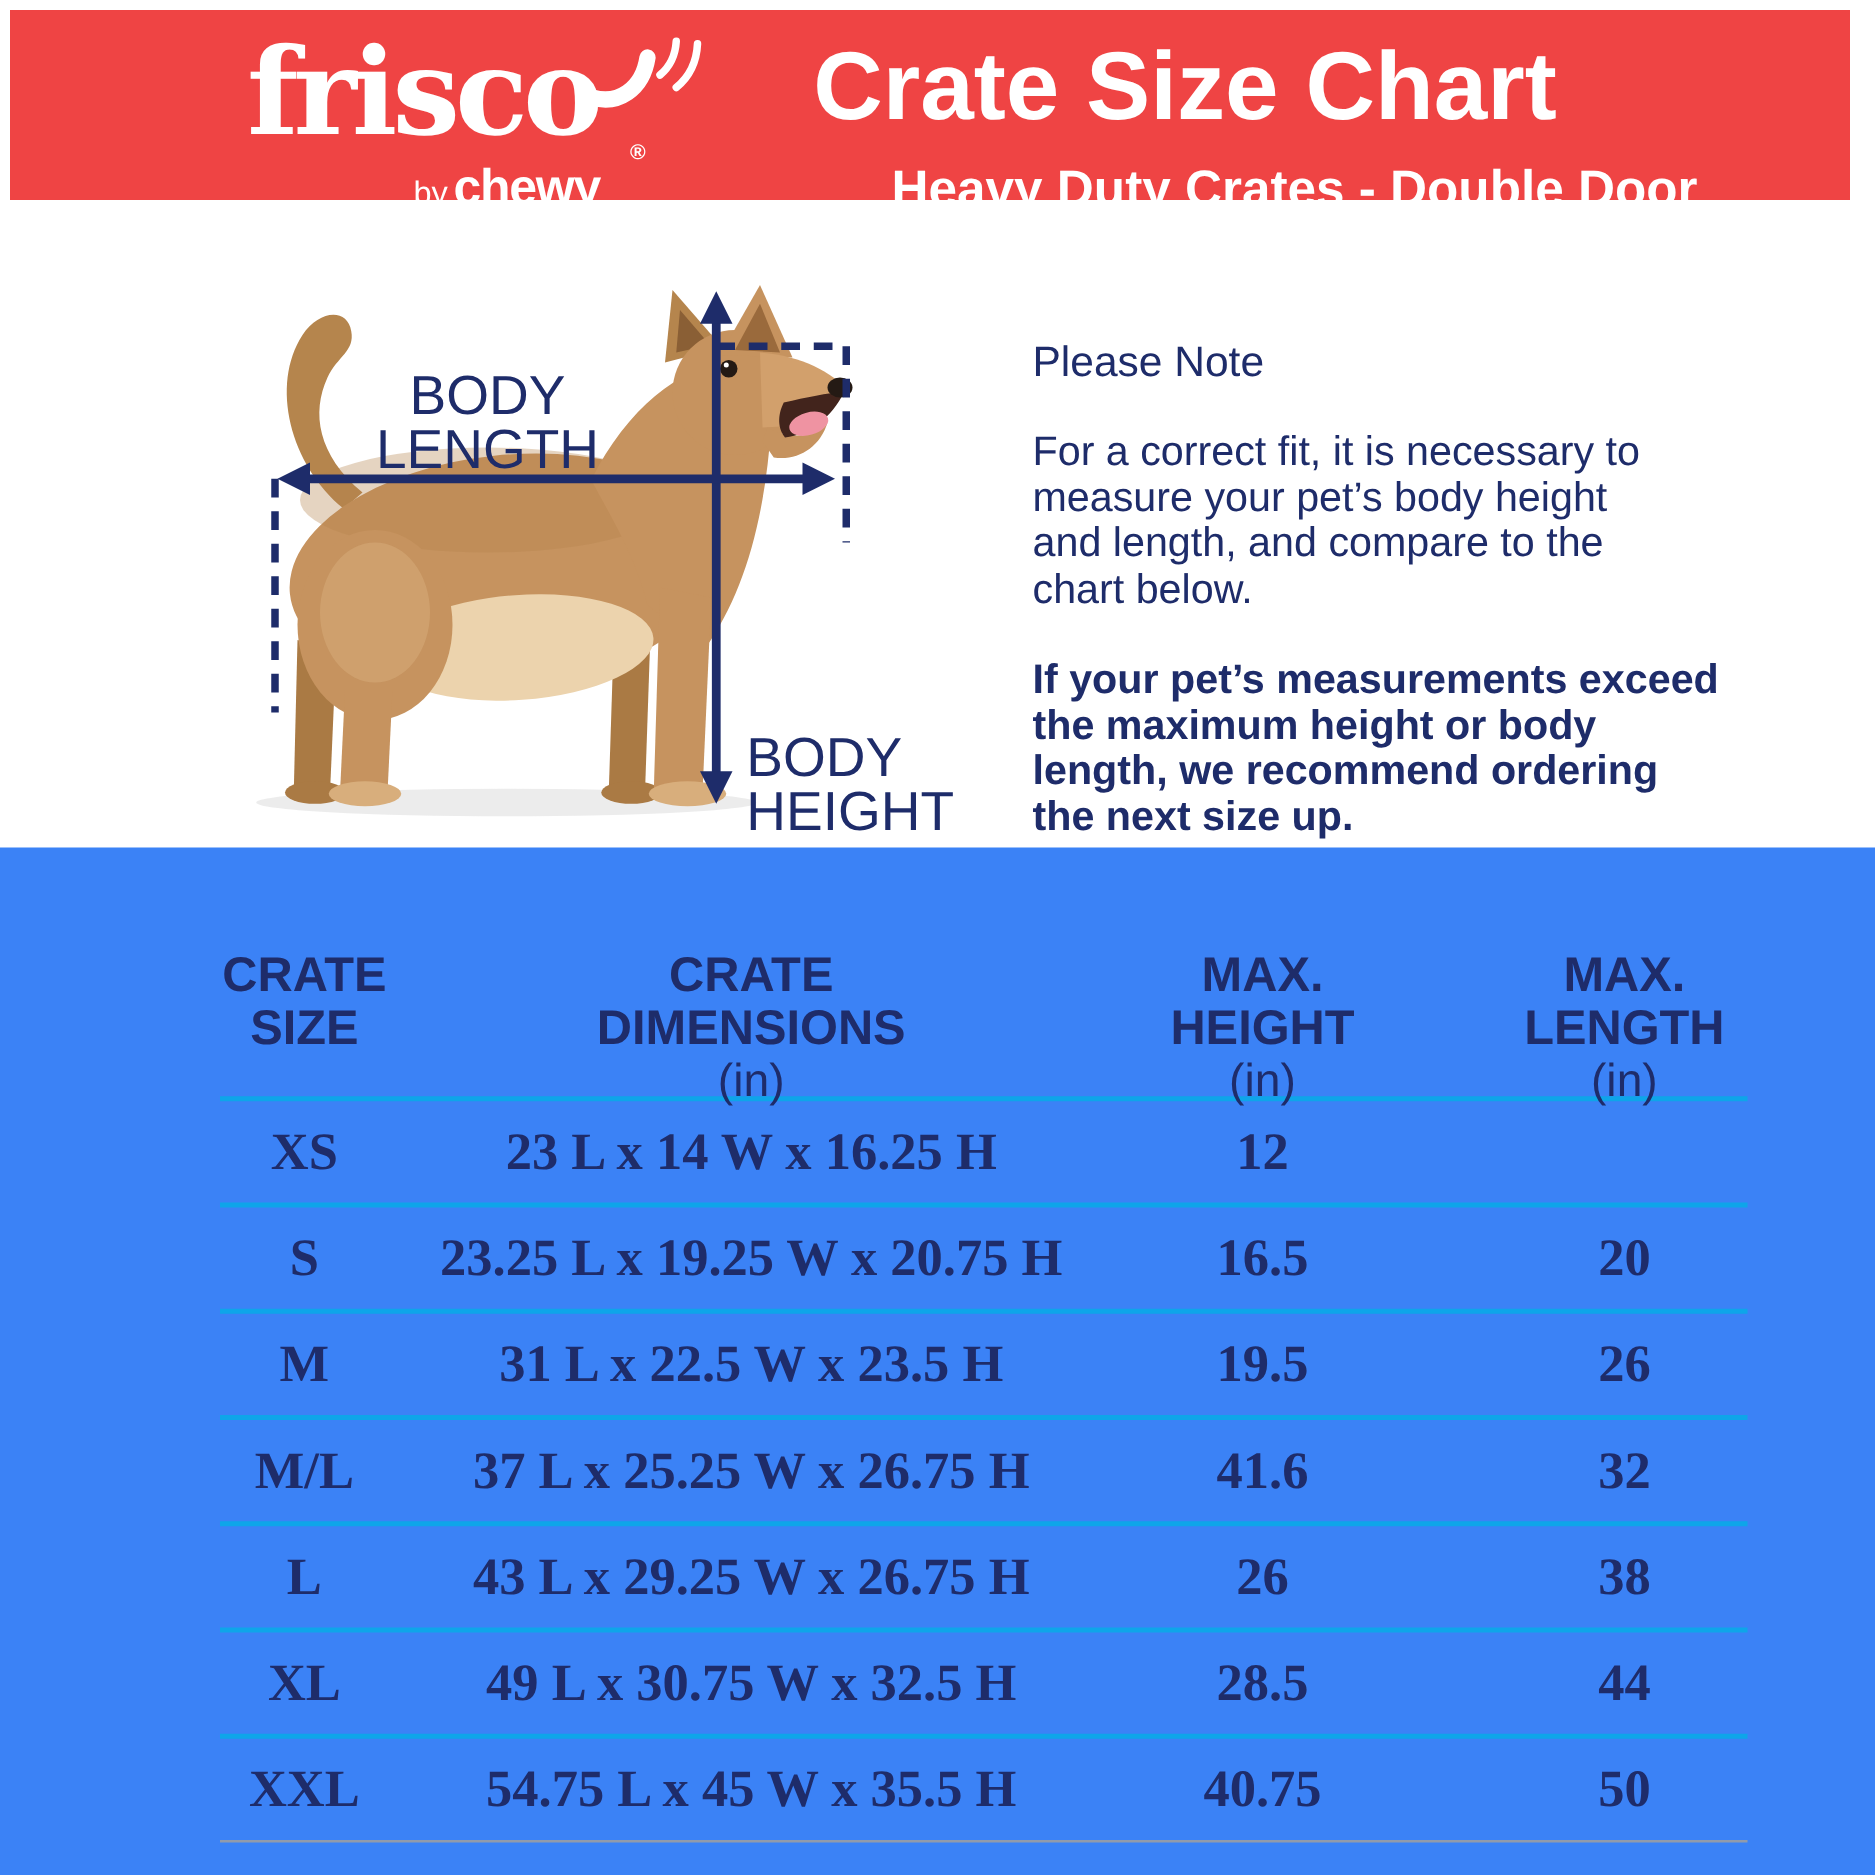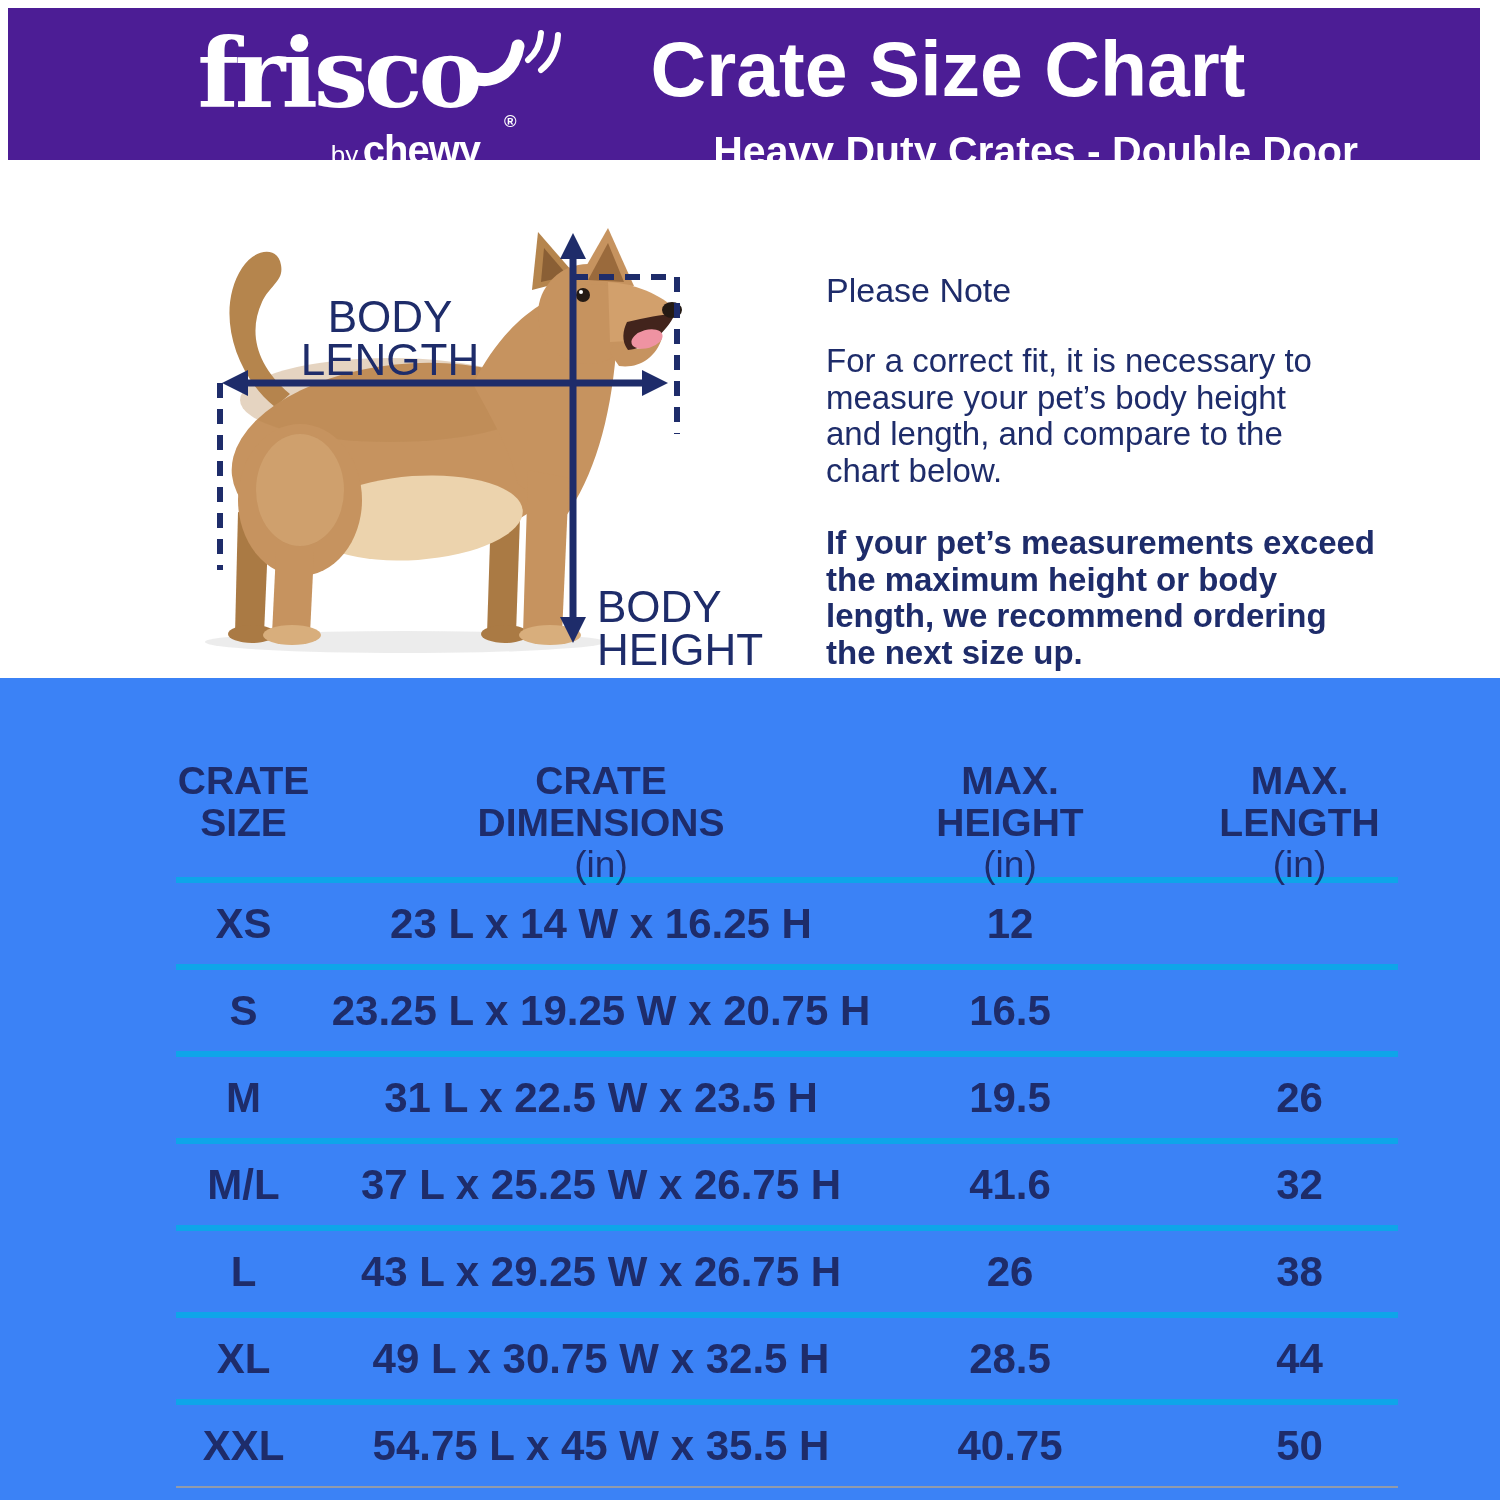--- a/index.html
+++ b/index.html
@@ -5,21 +5,21 @@
   html,body { margin:0; padding:0; }
   .poster {
     position:relative; width:1500px; height:1500px;
     background:#ffffff; overflow:hidden;
     font-family:"Liberation Sans", sans-serif;
     color:#1e2c6a;
   }
   
   .header {
     position:absolute; top:8px; left:8px; right:20px; height:152px;
-    background:#4c1d95;
+    background:#ef4444;
   }
   .logo-frisco {
     position:absolute; left:165px; top:14px; width:330px;
     text-align:center; font-family:"DejaVu Serif", serif;
     font-weight:bold; font-size:96px; line-height:104px;
     color:#ffffff; letter-spacing:-4px;
   }
   .logo-reg {
     position:absolute; left:496px; top:104px;
     font-size:17px; color:#ffffff; font-weight:bold;
@@ -65,21 +65,22 @@
     align-items:start; padding-top:40px; height:199px; box-sizing:border-box;
   }
   .th {
     text-align:center; font-weight:bold; font-size:39px; line-height:42px;
     white-space:pre-line; letter-spacing:0px;
   }
   .th .unit { display:block; font-weight:normal; font-size:37px; line-height:42px; }
   .trow {
     display:grid; grid-template-columns:135px 580px 250px 257px;
     align-items:center; height:81px;
-    border-top:6px solid #0ea5e9;
+    border-top:4px solid #0ea5e9;
+    font-family:Liberation Serif, serif;
   }
   .td { text-align:center; font-weight:bold; font-size:42px; }
   .col-3 { transform:translateX(-6px); }
   .col-4 { transform:translateX(30px); }
   .tfoot { border-top:2px solid #919bab; height:0; }
 </style>
 </head>
 <body>
 
 <div class="poster">
@@ -211,20 +212,21 @@
 
       <div class="trow">
         <div class="td col-1">XS</div>
         <div class="td col-2">23 L x 14 W x 16.25 H</div>
         <div class="td col-3">12</div>
       </div>
       <div class="trow">
         <div class="td col-1">S</div>
         <div class="td col-2">23.25 L x 19.25 W x 20.75 H</div>
         <div class="td col-3">16.5</div>
+        <div class="td col-4">20</div>
       </div>
       <div class="trow">
         <div class="td col-1">M</div>
         <div class="td col-2">31 L x 22.5 W x 23.5 H</div>
         <div class="td col-3">19.5</div>
         <div class="td col-4">26</div>
       </div>
       <div class="trow">
         <div class="td col-1">M/L</div>
         <div class="td col-2">37 L x 25.25 W x 26.75 H</div>

